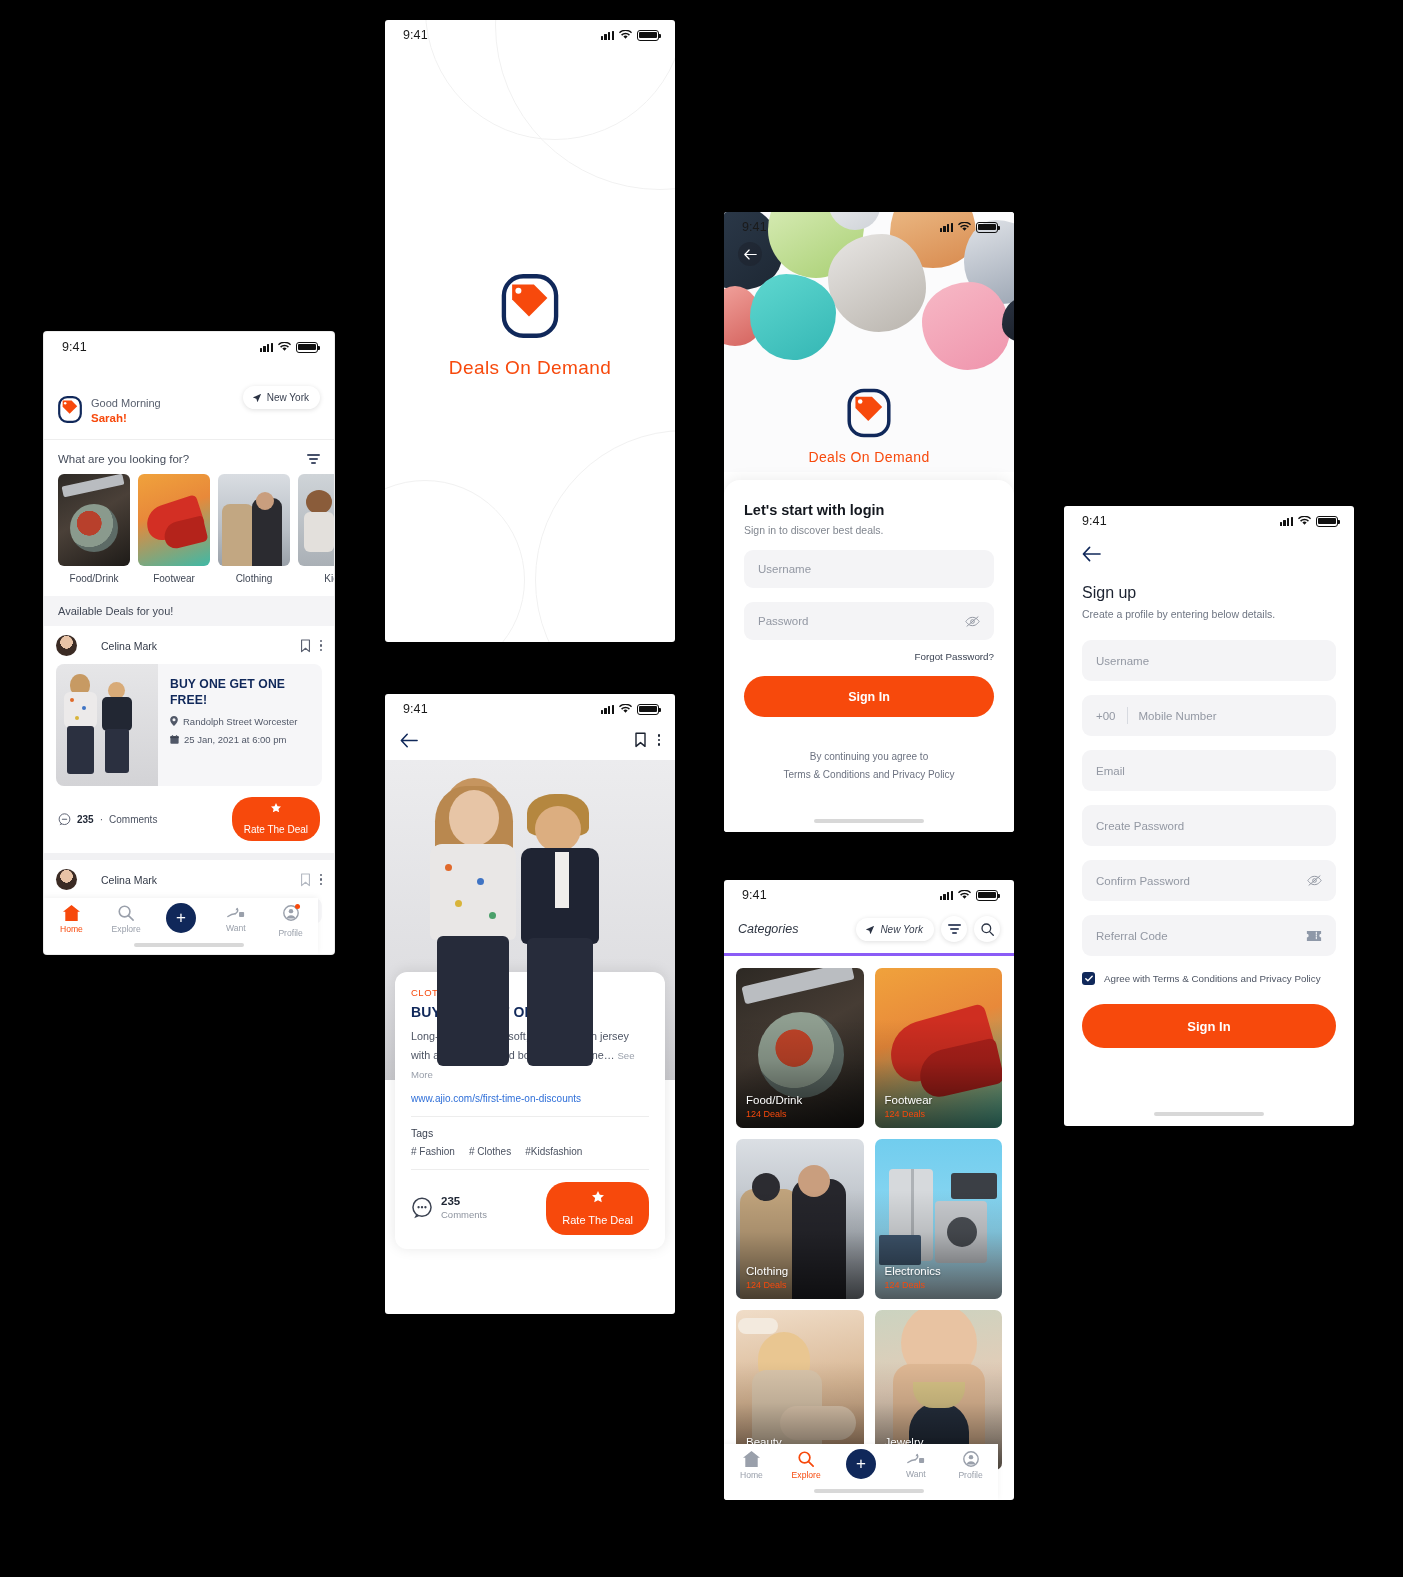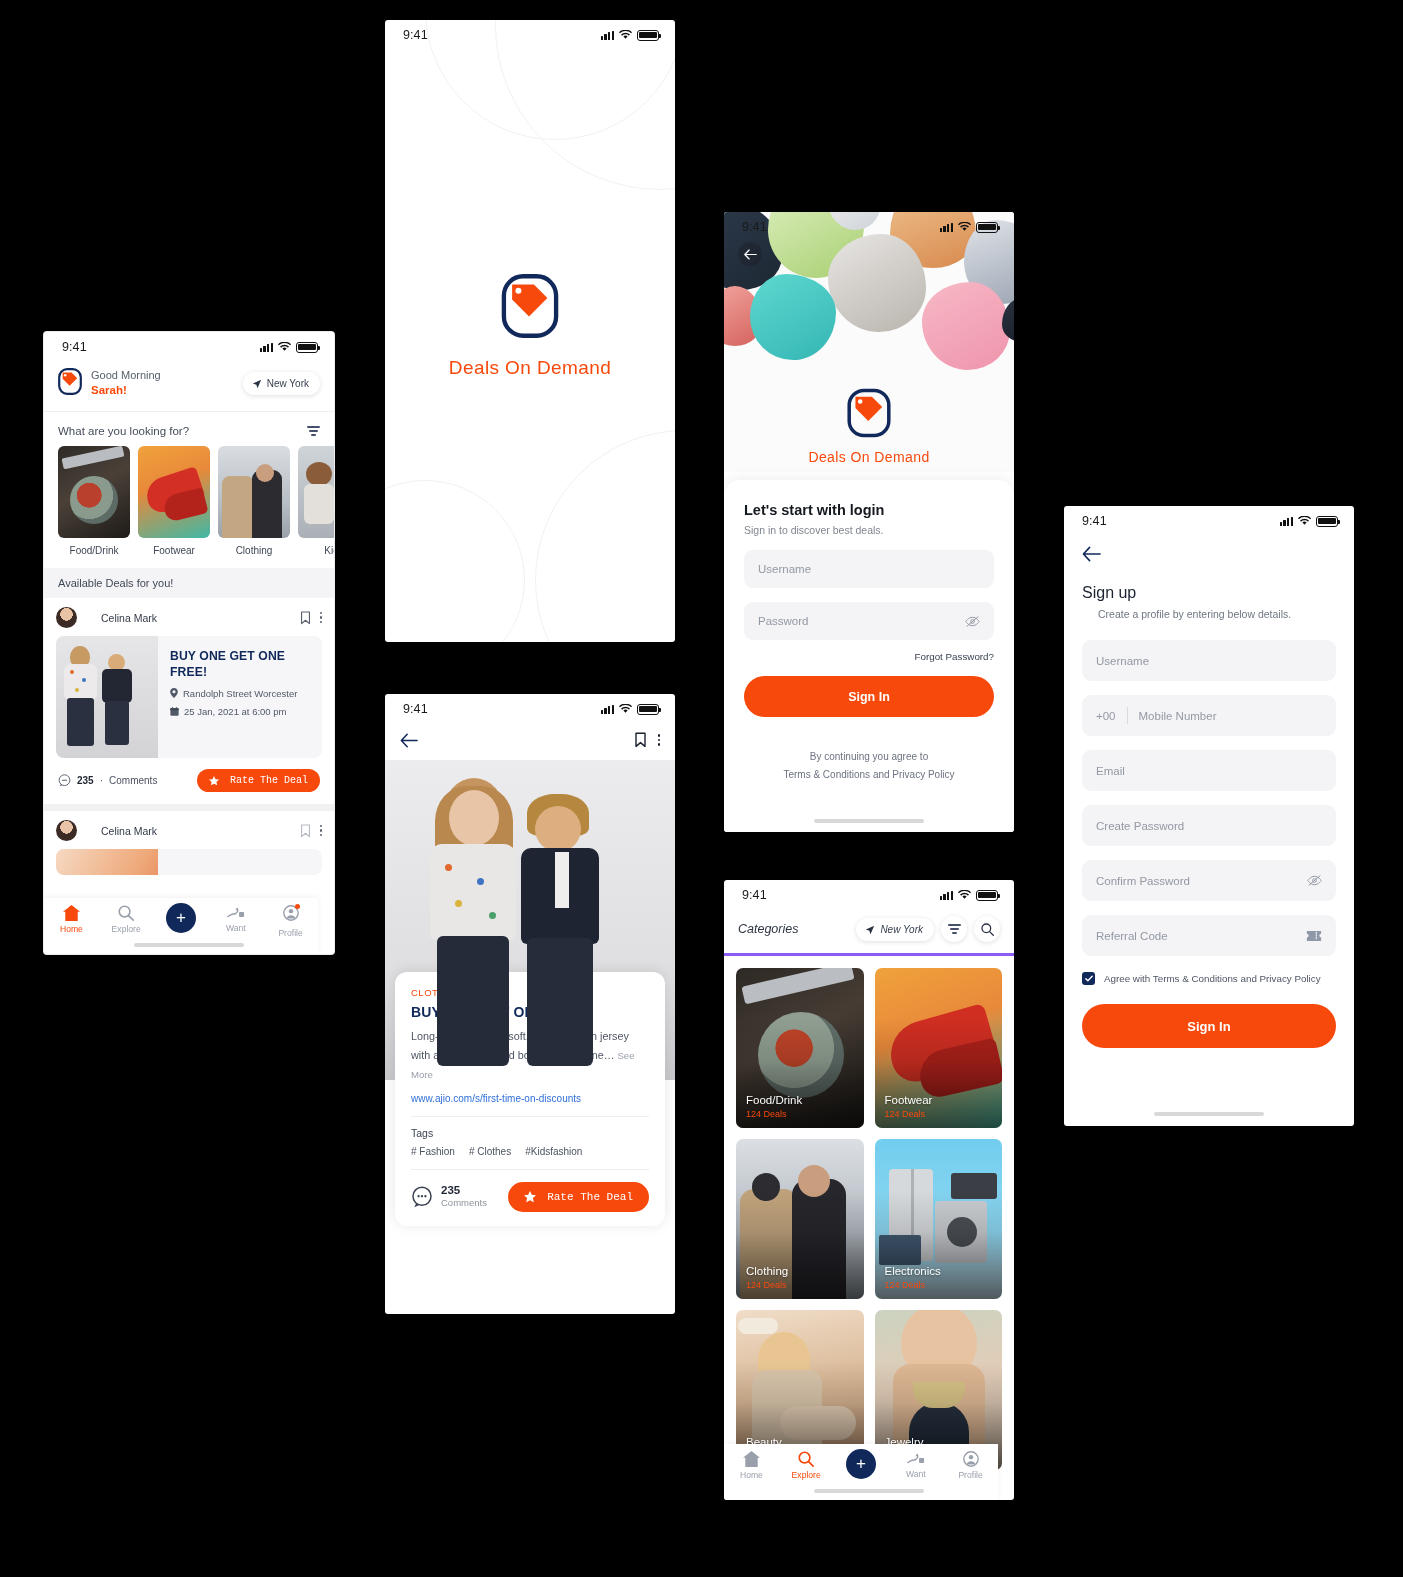--- a/index.html
+++ b/index.html
@@ -47,21 +47,21 @@
     width: 110px; height: 4px; border-radius: 3px;
     background: #d8d8d8; margin: 0 auto;
   }
 
   
   #p-home { left: 44px; top: 332px; width: 290px; height: 622px; box-shadow:0 0 0 1px #ececec; }
   #p-home .greet-row {
     display:flex; align-items:center; justify-content:space-between;
     padding: 6px 14px 12px; border-bottom: 1px solid #eeeeee;
   }
-  .greet-left { display:flex; align-items:center; gap:9px; }
+  .greet-left { display:flex; align-items:center; gap:9px;margin-top:28px; }
   .greet-text .g1 { font-size: 11px; color:#59606e; line-height:1.25; }
   .greet-text .g2 { font-size: 11.5px; color:#F7490C; font-weight:bold; line-height:1.25; }
   .loc-pill {
     display:flex; align-items:flex-end; gap:5px;
     background:#fff; border-radius:20px; padding:6px 11px 6px 9px;
     box-shadow: 0 1px 5px rgba(0,0,0,.13); font-size:10px; color:#3c4椒;
     color:#394050;
   }
   .search-row {
     display:flex; align-items:center; justify-content:space-between;
@@ -93,21 +93,21 @@
   .deal-img { width:102px; height:122px; flex:0 0 auto; position:relative; overflow:hidden; }
   .deal-body { padding:12px 10px 0 12px; }
   .deal-title { font-size:12.2px; font-weight:bold; color:#10285A; line-height:1.35; letter-spacing:.1px; }
   .meta-row { display:flex; align-items:center; gap:5px; margin-top:7px; font-size:9.5px; color:#515868; }
   .post-foot { display:flex; align-items:center; justify-content:space-between; padding: 11px 2px 12px; }
   .cmt { display:flex; align-items:center; gap:6px; font-size:10px; color:#4b5261; }
   .cmt b { color:#1f2634; font-weight:bold; }
   .rate-btn {
     display:flex; align-items:center; gap:11px; background:#F7490C; color:#fff;
     border:none; border-radius:20px; padding:6px 12px; font-size:10px; font-weight:500;
-    font-family:Liberation Mono, monospace; cursor:pointer;
+    font-family:Liberation Sans, sans-serif; cursor:pointer;flex-direction:column;
   }
   .sep { height:7px; background:#f1f1f3; }
 
   .tabbar {
     position:absolute; left:0; right:16px; bottom:0; height:56px; background:#fff;
     display:flex; align-items:flex-start; justify-content:space-around;
     padding-top:7px; box-shadow: 0 -1px 6px rgba(0,0,0,.06);
   }
   .tab { display:flex; flex-direction:column; align-items:center; gap:3px; width:50px; }
   .tab span { font-size:8.6px; color:#9aa0ab; }
@@ -189,21 +189,21 @@
   .gcard { height:160px; border-radius:7px; position:relative; overflow:hidden; }
   .gcard .shade { position:absolute; inset:0; background:linear-gradient(to top, rgba(0,0,0,.62) 0%, rgba(0,0,0,.12) 42%, rgba(0,0,0,0) 68%); }
   .gcard .cap { position:absolute; left:10px; bottom:9px; }
   .gcard .cap .n { color:#fff; font-size:11.5px; font-weight:500; text-shadow:0 1px 2px rgba(0,0,0,.4); }
   .gcard .cap .d { color:#F7490C; font-size:9px; margin-top:3px; font-weight:500;}
 
   
   #p-signup { left: 1064px; top: 506px; width: 290px; height: 620px; }
   .su-body { padding: 10px 18px 0; }
   .su-body h1 { font-size:16px; color:#1b2230; font-weight:normal; margin-top:18px; }
-  .su-body .sub { font-size:10.5px; color:#6f7683; margin-top:6px;margin-left:16px; }
+  .su-body .sub { font-size:10.5px; color:#6f7683; margin-top:6px; }
   .chk-row { display:flex; gap:9px; align-items:flex-start; margin-top:15px; }
   .chk { width:13px; height:13px; border-radius:3px; background:#10285A; display:flex; align-items:center; justify-content:center; flex:0 0 auto; margin-top:1px;}
   .chk-txt { font-size:9.8px; color:#4e5costs; color:#4e5564; line-height:1.55; }
   .divider-v { width:1px; height:17px; background:#d7dae0; margin:0 11px; }
 </style>
 </head>
 <body>
 
 <div class="stage">
 

